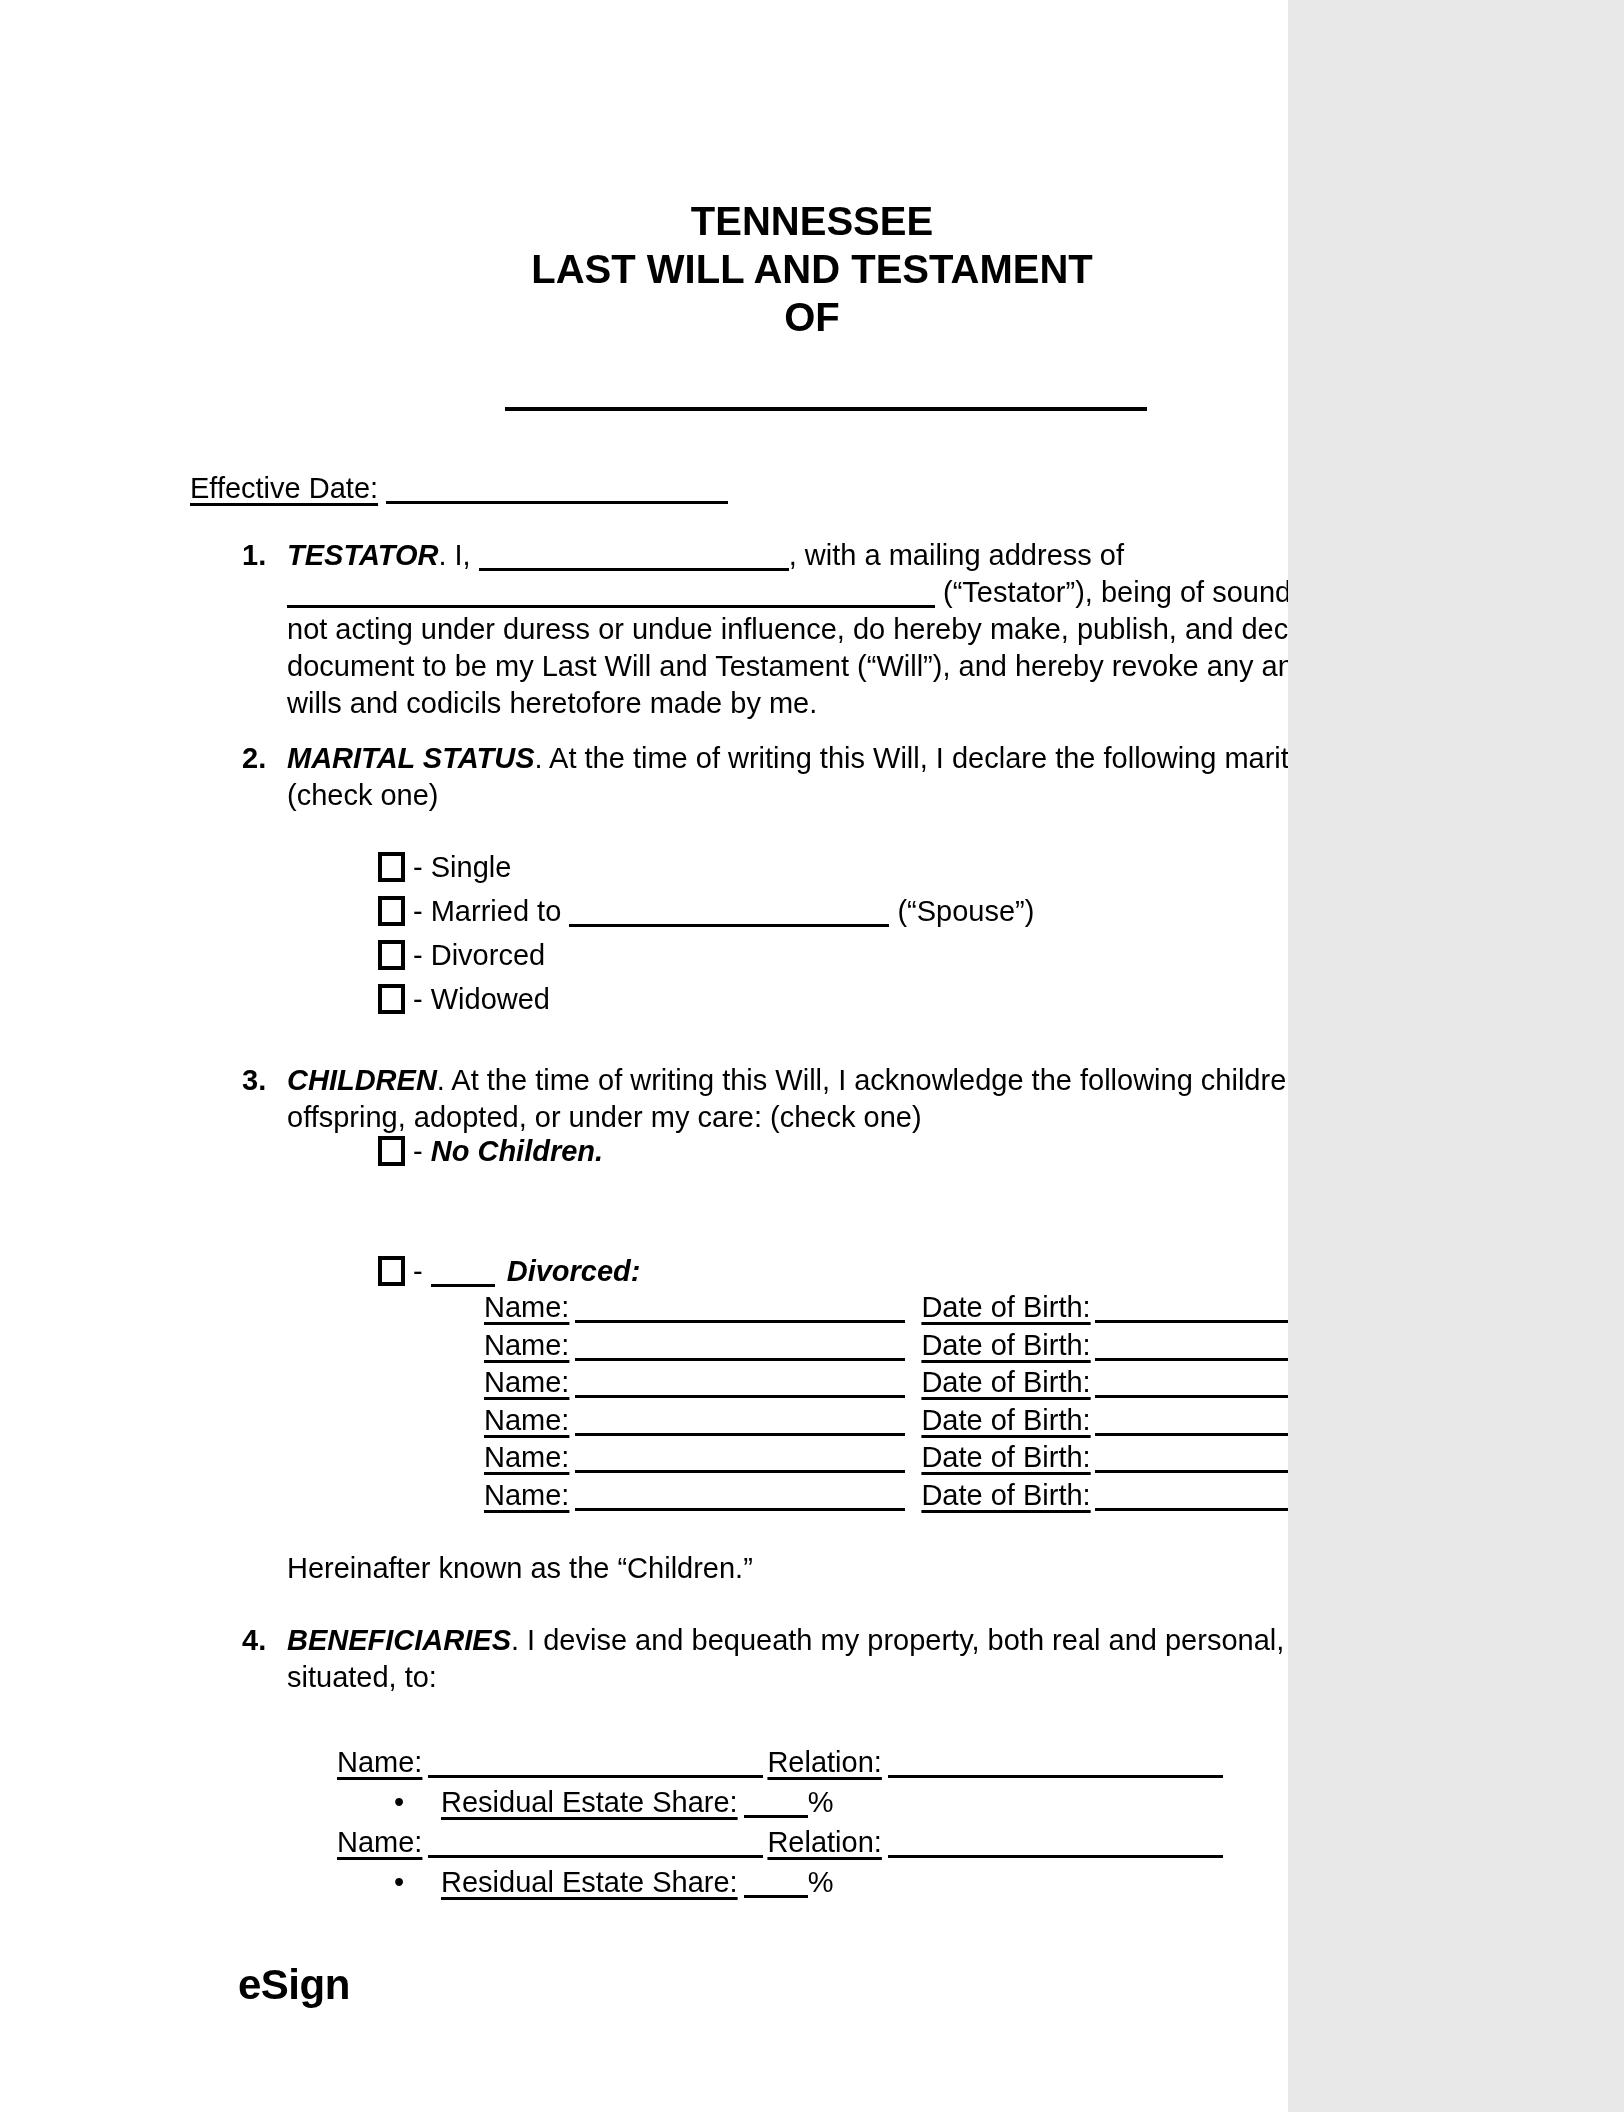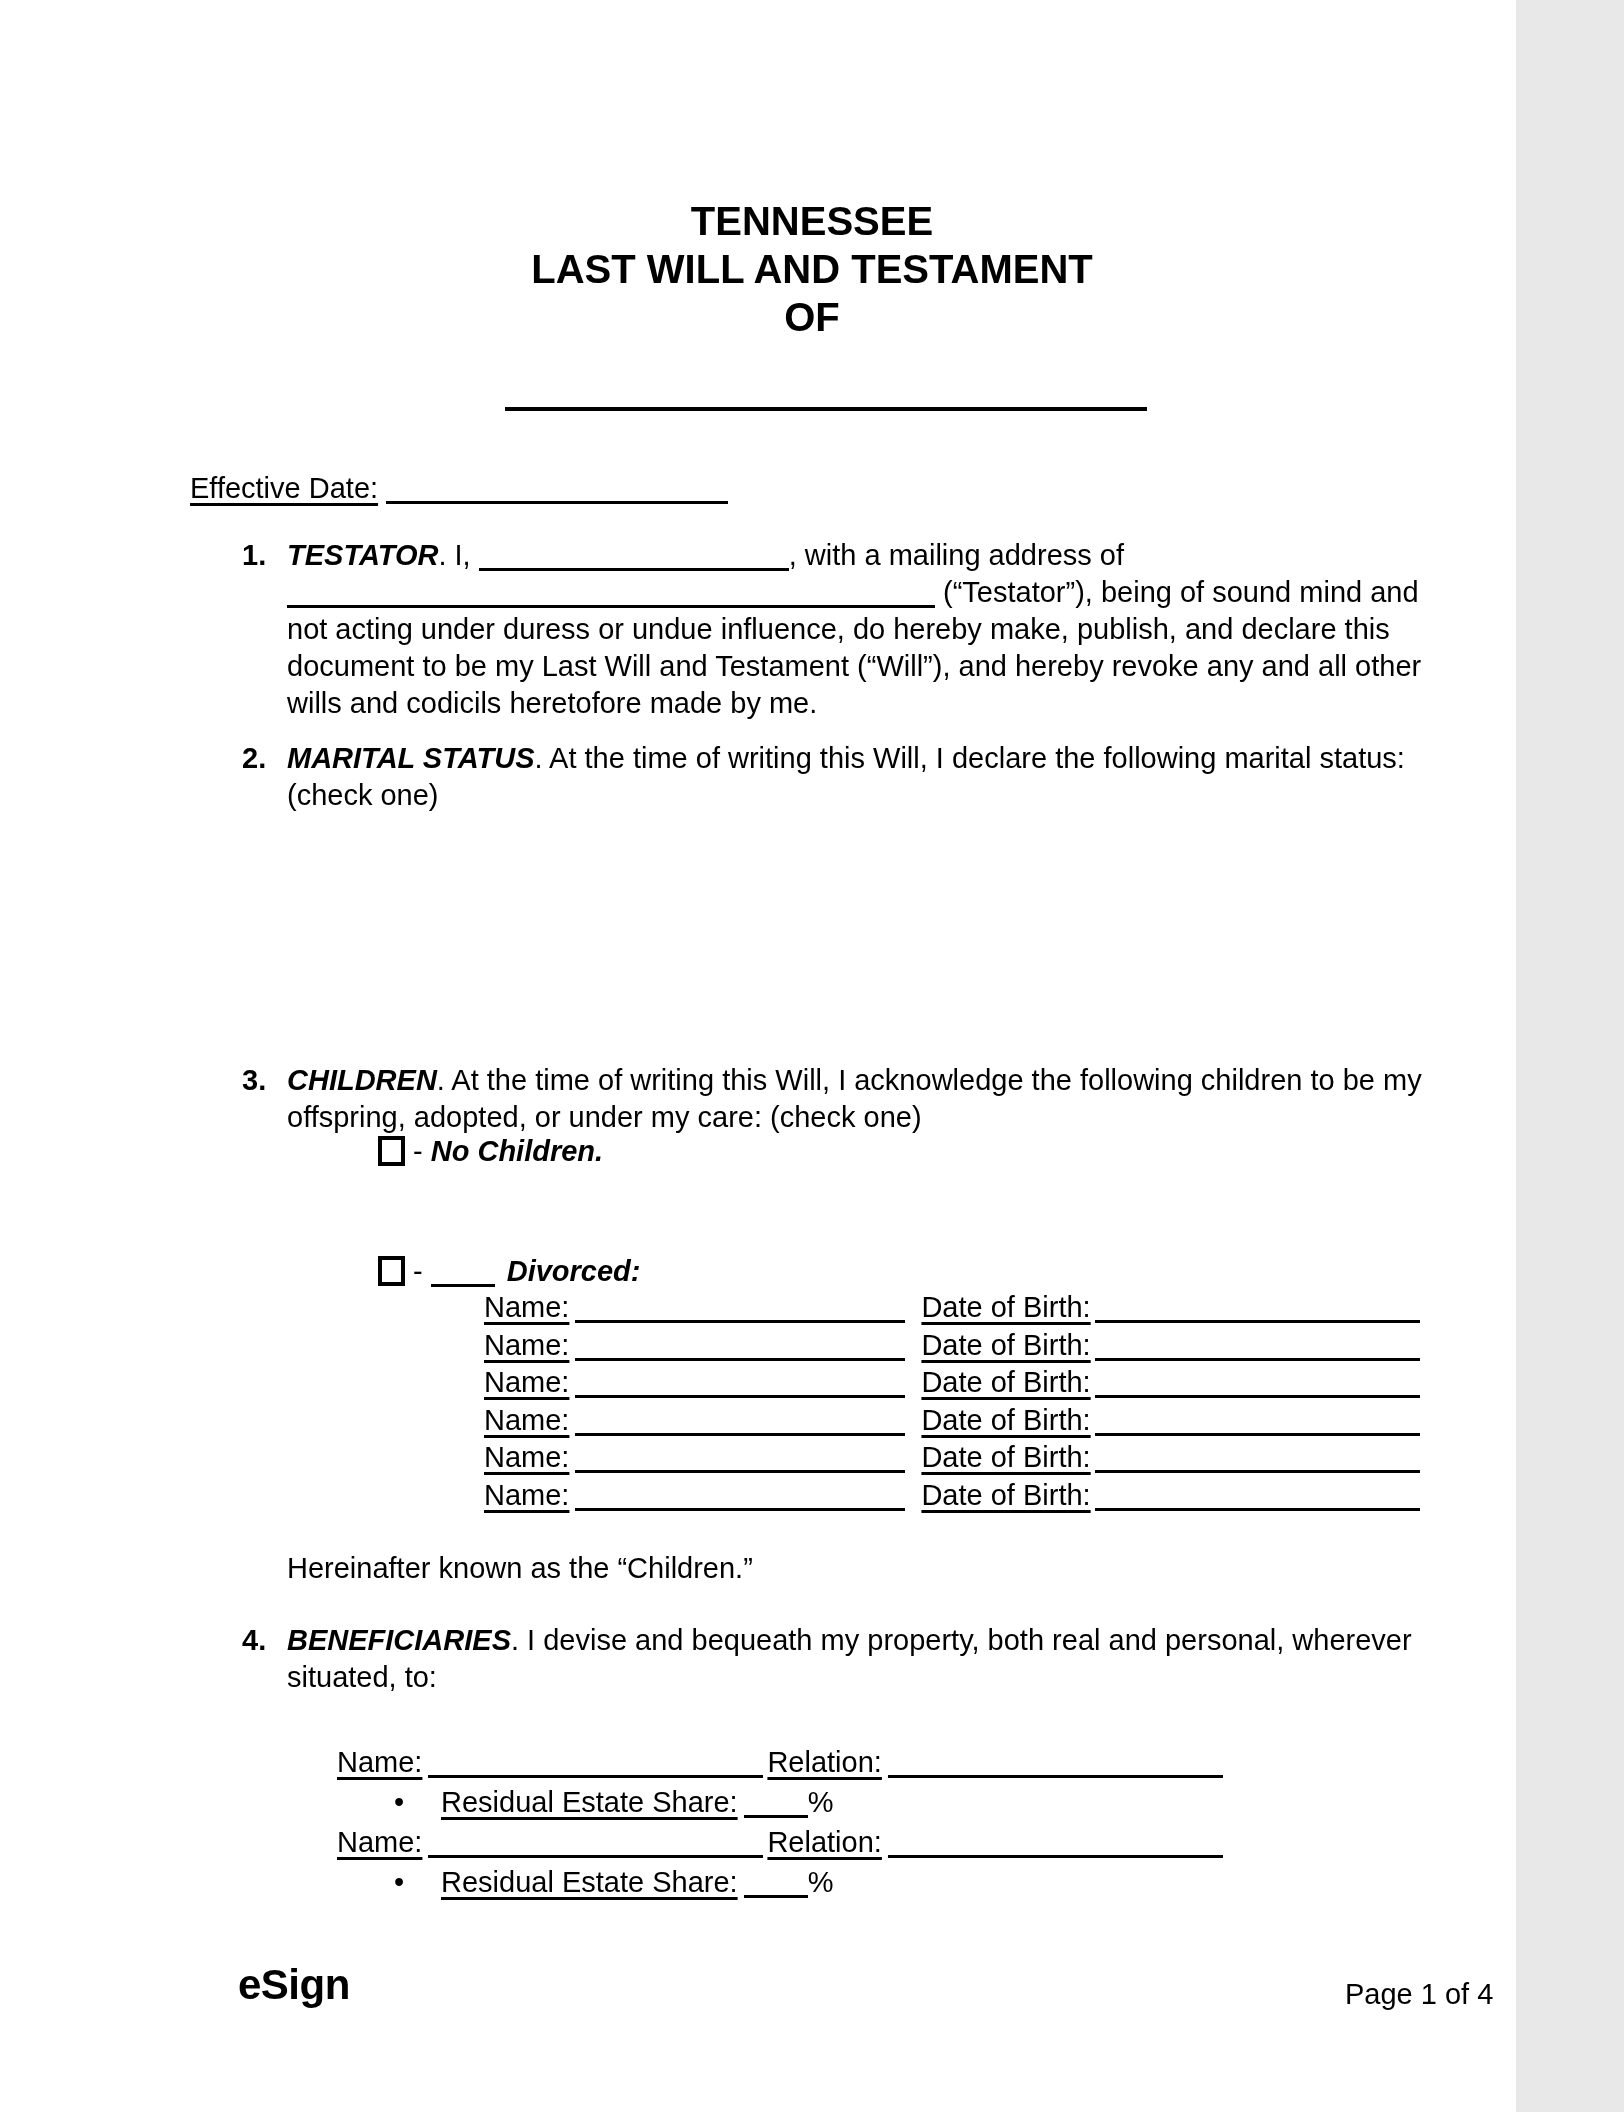--- a/index.html
+++ b/index.html
@@ -1,18 +1,18 @@
 <!DOCTYPE html>
 <html><head>
 <meta charset="utf-8">
 <style>
   html, body { margin: 0; padding: 0; background: #e8e8e8; }
   .page {
     position: relative;
-    width: 1516px;
+    width: 1288px;
     height: 2112px;
     background: #ffffff;
     color: #000000;
     font-family: "Liberation Sans", "DejaVu Sans", sans-serif;
     font-size: 29px;
     line-height: 37px;
     overflow: hidden;
   }
   .abs { position: absolute; }
   .title {
@@ -92,20 +92,26 @@
   <div class="abs sec sec1">
     <div class="num">1.</div>
     <div class="sec-body"><b>TESTATOR</b><span>. I, </span><span class="blank w310"></span><span>, with a mailing address of </span><span class="blank w648"></span><span> (“Testator”), being of sound mind and not acting under duress or undue influence, do hereby make, publish, and declare this document to be my Last Will and Testament (“Will”), and hereby revoke any and all other wills and codicils heretofore made by me.</span></div>
   </div>
 
   <div class="abs sec sec2">
     <div class="num">2.</div>
     <div class="sec-body"><b>MARITAL STATUS</b><span>. At the time of writing this Will, I declare the following marital status: (check one)</span></div>
   </div>
 
+  <div class="abs opt-rows">
+    <div class="opt-row"><span class="checkbox"></span><span>- Single</span></div>
+    <div class="opt-row"><span class="checkbox"></span><span>- Married to </span><span class="blank w320"></span><span> (“Spouse”)</span></div>
+    <div class="opt-row"><span class="checkbox"></span><span>- Divorced</span></div>
+    <div class="opt-row"><span class="checkbox"></span><span>- Widowed</span></div>
+  </div>
 
   <div class="abs sec sec3">
     <div class="num">3.</div>
     <div class="sec-body"><b>CHILDREN</b><span>. At the time of writing this Will, I acknowledge the following children to be my offspring, adopted, or under my care: (check one)</span></div>
   </div>
 
   <div class="abs nochild-row"><span class="checkbox"></span><span>- </span><b>No Children.</b></div>
 
   <div class="abs count-row"><span class="checkbox"></span><span>- </span><span class="blank w64"></span><b class="ml12">Divorced:</b></div>
 

